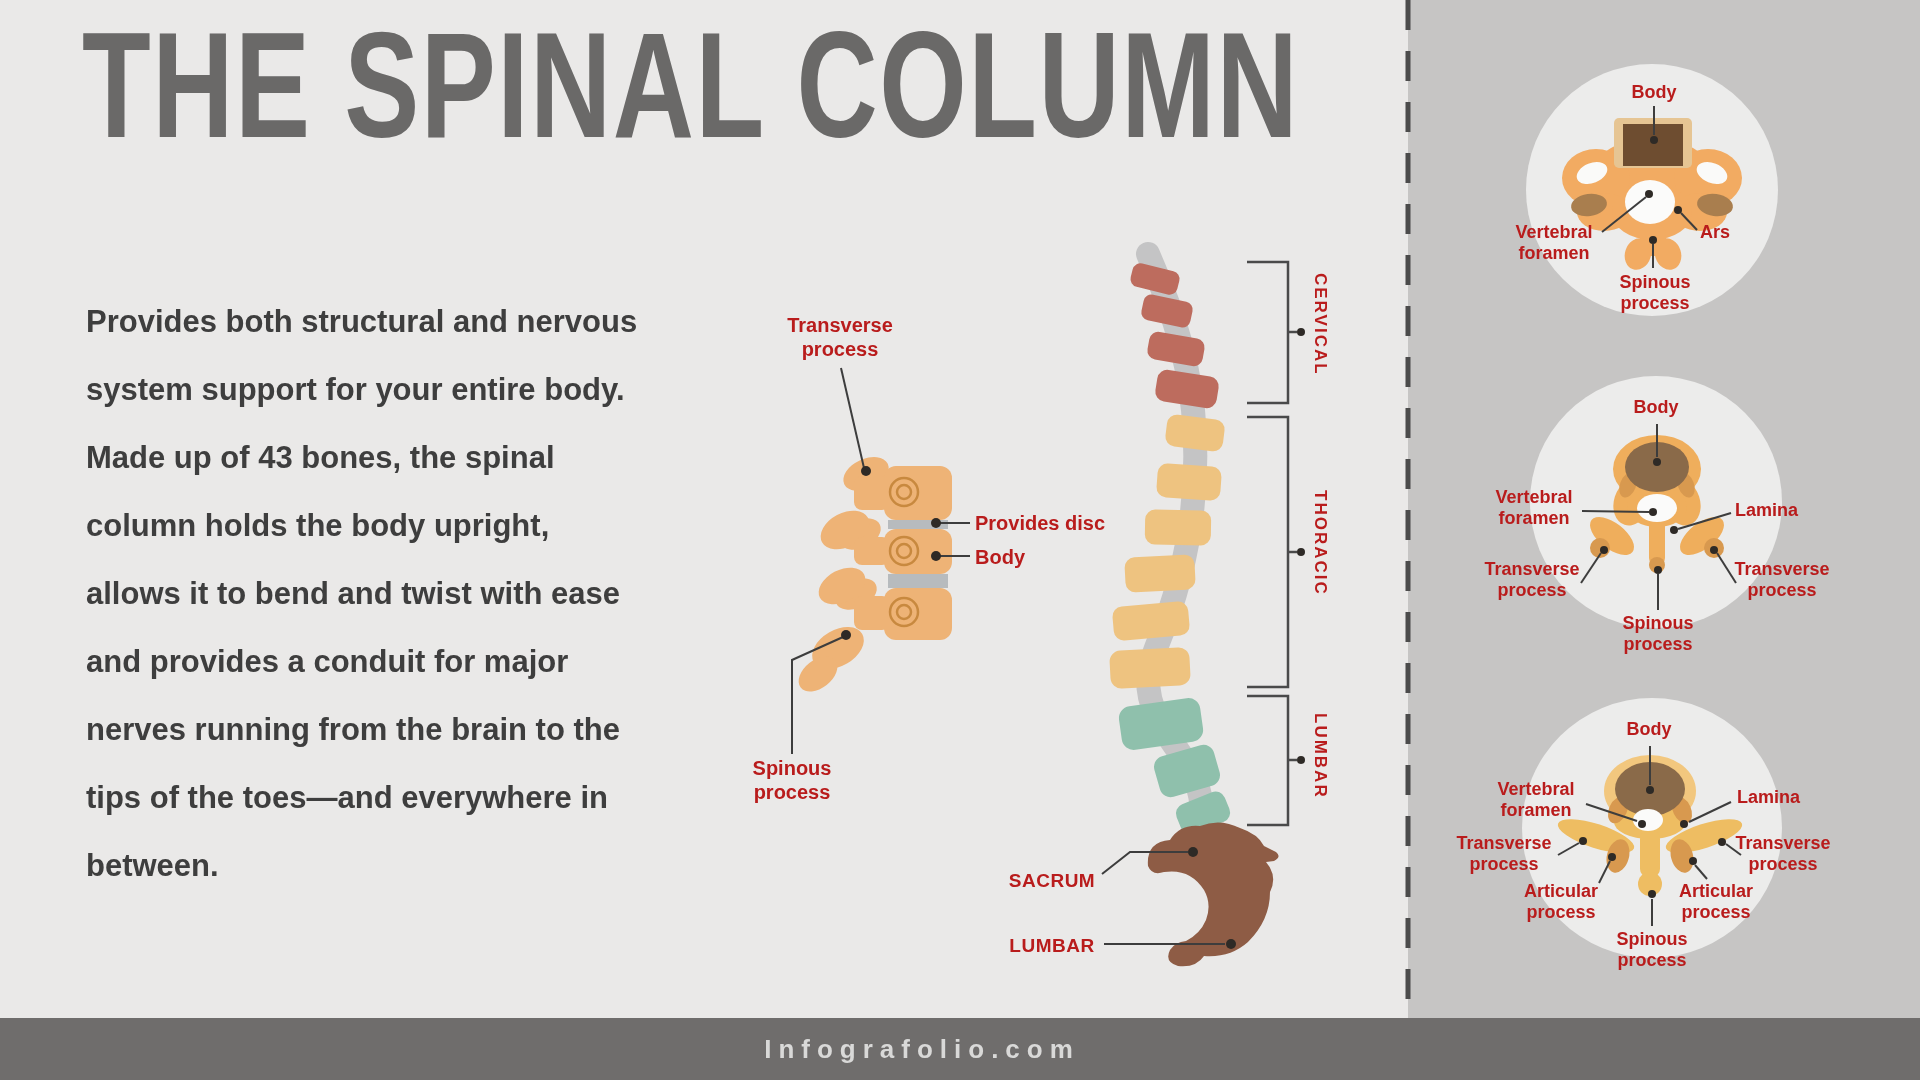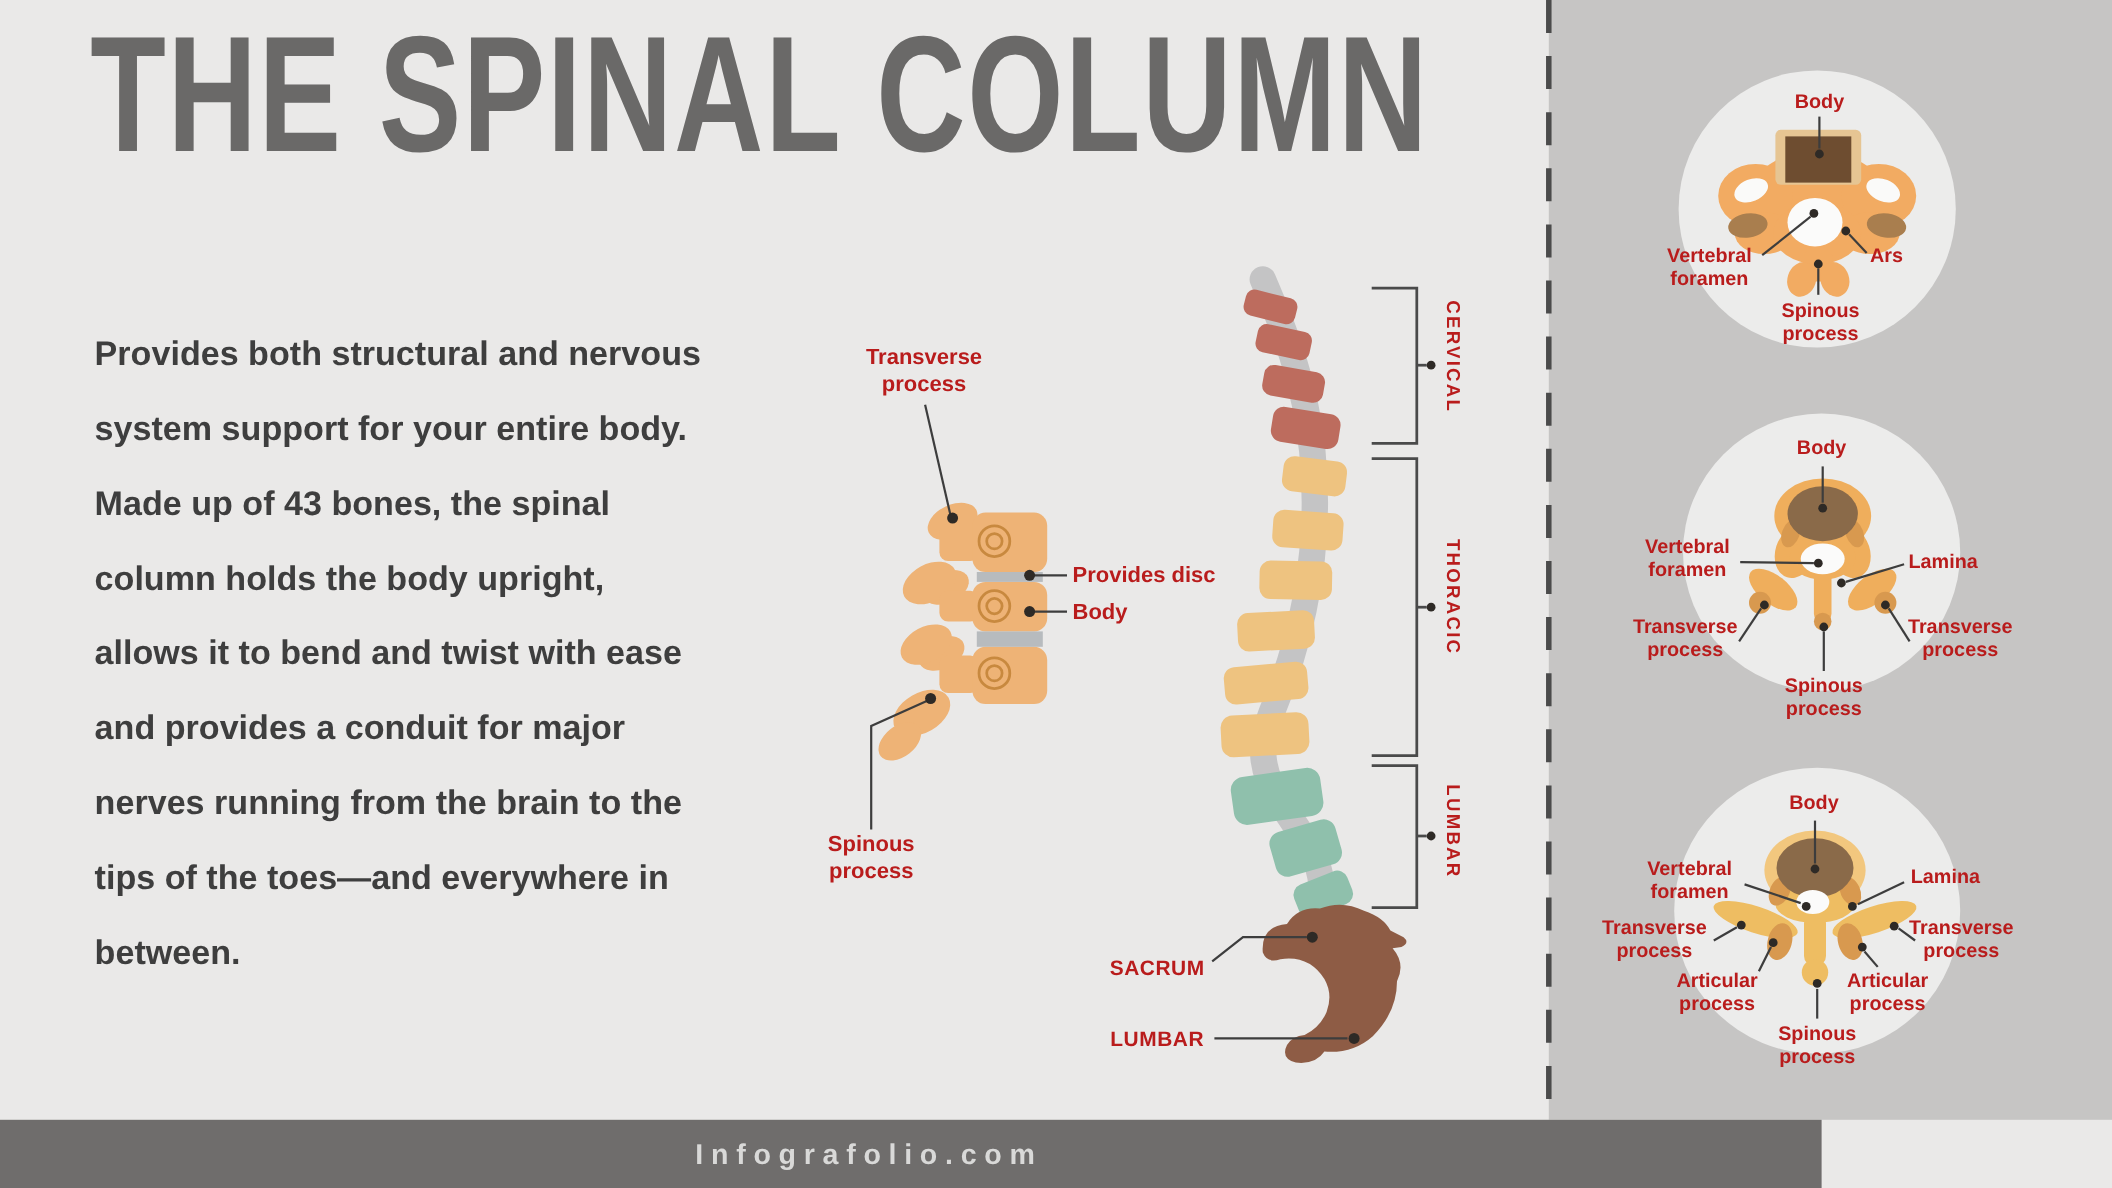--- a/index.html
+++ b/index.html
@@ -6,21 +6,21 @@
   body{
     width:1920px;height:1080px;overflow:hidden;position:relative;
     background:#eae9e8;
     font-family:"Liberation Sans",sans-serif;
   }
   .right-panel{
     position:absolute;left:1408px;top:0;width:512px;height:1018px;
     background:#c6c5c4;
   }
   .footer{
-    position:absolute;left:0;top:1018px;width:1656px;height:62px;
+    position:absolute;left:0;top:1018px;width:1920px;height:62px;
     background:#6f6d6c;display:flex;align-items:center;justify-content:center;
   }
   .footer span{
     color:#d9d9d8;font-size:26px;font-weight:bold;letter-spacing:7px;
     transform:translateX(-38px);
   }
   .page-title{
     position:absolute;left:82px;top:10px;margin:0;
     font-size:150px;font-weight:bold;line-height:1;color:#6a6968;
     letter-spacing:2px;white-space:nowrap;

